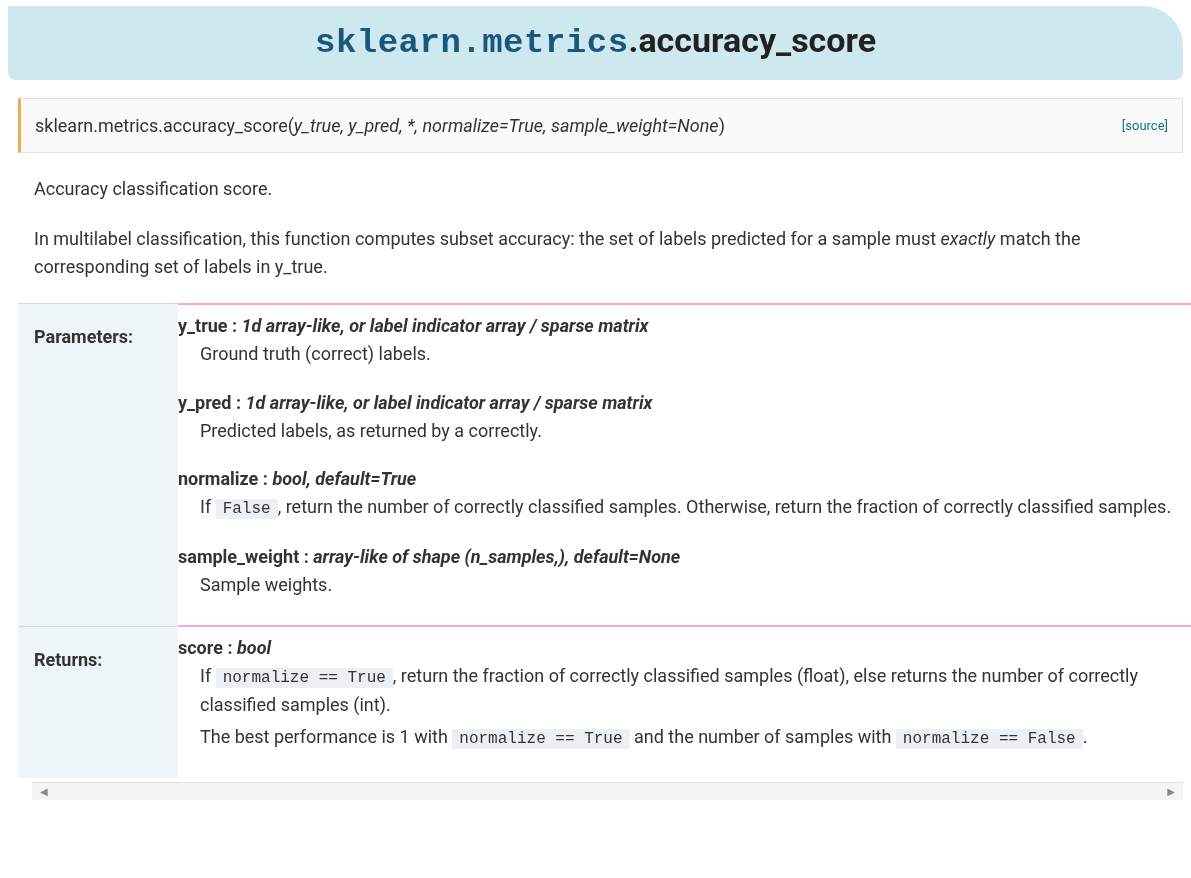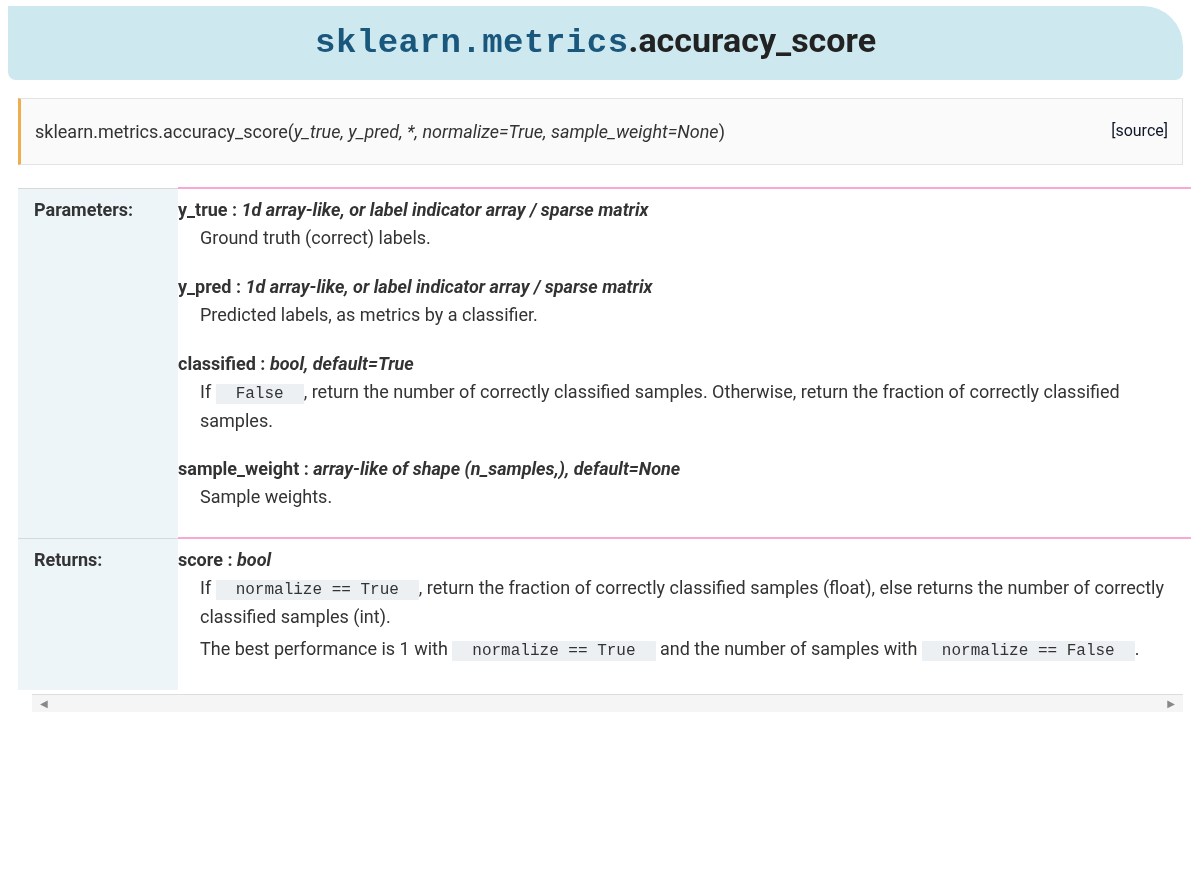--- a/index.html
+++ b/index.html
@@ -35,65 +35,66 @@
     font-family: "Consolas", "Menlo", "Courier New", monospace;
     color: #19577c;
     letter-spacing: 0.5px;
     font-weight: 700;
   }
   .signature {
     margin: 0 8px 22px 18px;
     border: 1px solid #e3e3e3;
     border-left: 3px solid #f0ad4e;
     background: #fafafa;
-    padding: 22px 14px;
+    padding: 16px 14px;
     font-size: 18px;
     display: flex;
     justify-content: space-between;
+    align-items: center;
   }
   .signature .sig-left { color: #333; }
   .signature .param { font-style: italic; }
-  .source-link { color: #0f172a; font-size: 16px; white-space: nowrap; }
+  .source-link { color: #0f766e; font-size: 13px; white-space: nowrap; }
   .body-text {
     margin: 0 12px 0 34px;
     line-height: 1.55;
   }
   .body-text p { margin: 0 0 22px 0; }
   .body-text em { font-style: italic; }
   .link { color: #3476a8; }
   table.field-list {
     width: calc(100% - 18px);
     margin-left: 18px;
     border-collapse: collapse;
   }
   table.field-list > tbody > tr > th {
     background: #eef5f8;
     text-align: left;
     vertical-align: top;
     font-weight: 700;
-    padding: 10px 16px;
+    padding: 22px 16px;
     border-top: 1px solid #d8d8d8;
     width: 160px;
     font-size: 18px;
   }
   table.field-list > tbody > tr > td {
     border-top: 2px solid #f9a8d4;
     padding: 10px 10px 20px 0;
     vertical-align: top;
   }
   .param-block { margin-bottom: 24px; }
   .param-block:last-child { margin-bottom: 6px; }
   .param-name { font-weight: 700; }
   .param-colon { font-weight: 700; }
   .param-type { font-style: italic; font-weight: 700; }
   .param-desc { margin: 4px 0 0 22px; line-height: 1.55; }
   code.inline {
     font-family: "Consolas", "Menlo", "Courier New", monospace;
     background: #ecf0f3;
-    padding: 1px 20px;
+    padding: 1px 7px;
     font-size: 16px;
     border-radius: 1px;
   }
   .scrollbar {
     border-top: 1px solid #ddd;
     height: 18px;
     margin: 4px 8px 0 32px;
     background: #f5f5f5;
     position: relative;
     display: flex;
@@ -117,40 +118,44 @@
   </div>
 
   <div class="signature">
     <span class="sig-left">
       <span>sklearn.metrics.accuracy_score</span>(<span class="param">y_true, y_pred, *, normalize=True, sample_weight=None</span>)
     </span>
     <a class="source-link">[source]</a>
   </div>
 
   <div class="body-text">
+    <p>Accuracy classification score.</p>
+    <p>
+      <span>In multilabel classification, this function computes subset accuracy: the set of labels predicted for a sample must </span><em>exactly</em><span> match the corresponding set of labels in y_true.</span>
+    </p>
   </div>
 
   <table class="field-list">
     <tbody>
       <tr>
         <th>Parameters:</th>
         <td>
 
           <div class="param-block">
             <span class="param-name">y_true</span><span class="param-colon"> : </span><span class="param-type">1d array-like, or label indicator array / sparse matrix</span>
             <div class="param-desc">Ground truth (correct) labels.</div>
           </div>
 
           <div class="param-block">
             <span class="param-name">y_pred</span><span class="param-colon"> : </span><span class="param-type">1d array-like, or label indicator array / sparse matrix</span>
-            <div class="param-desc">Predicted labels, as metrics by a classifier.</div>
+            <div class="param-desc">Predicted labels, as returned by a correctly.</div>
           </div>
 
           <div class="param-block">
-            <span class="param-name">classified</span><span class="param-colon"> : </span><span class="param-type">bool, default=True</span>
+            <span class="param-name">normalize</span><span class="param-colon"> : </span><span class="param-type">bool, default=True</span>
             <div class="param-desc">
               <span>If </span><code class="inline">False</code><span>, return the number of correctly classified samples. Otherwise, return the fraction of correctly classified samples.</span>
             </div>
           </div>
 
           <div class="param-block">
             <span class="param-name">sample_weight</span><span class="param-colon"> : </span><span class="param-type">array-like of shape (n_samples,), default=None</span>
             <div class="param-desc">Sample weights.</div>
           </div>
 

